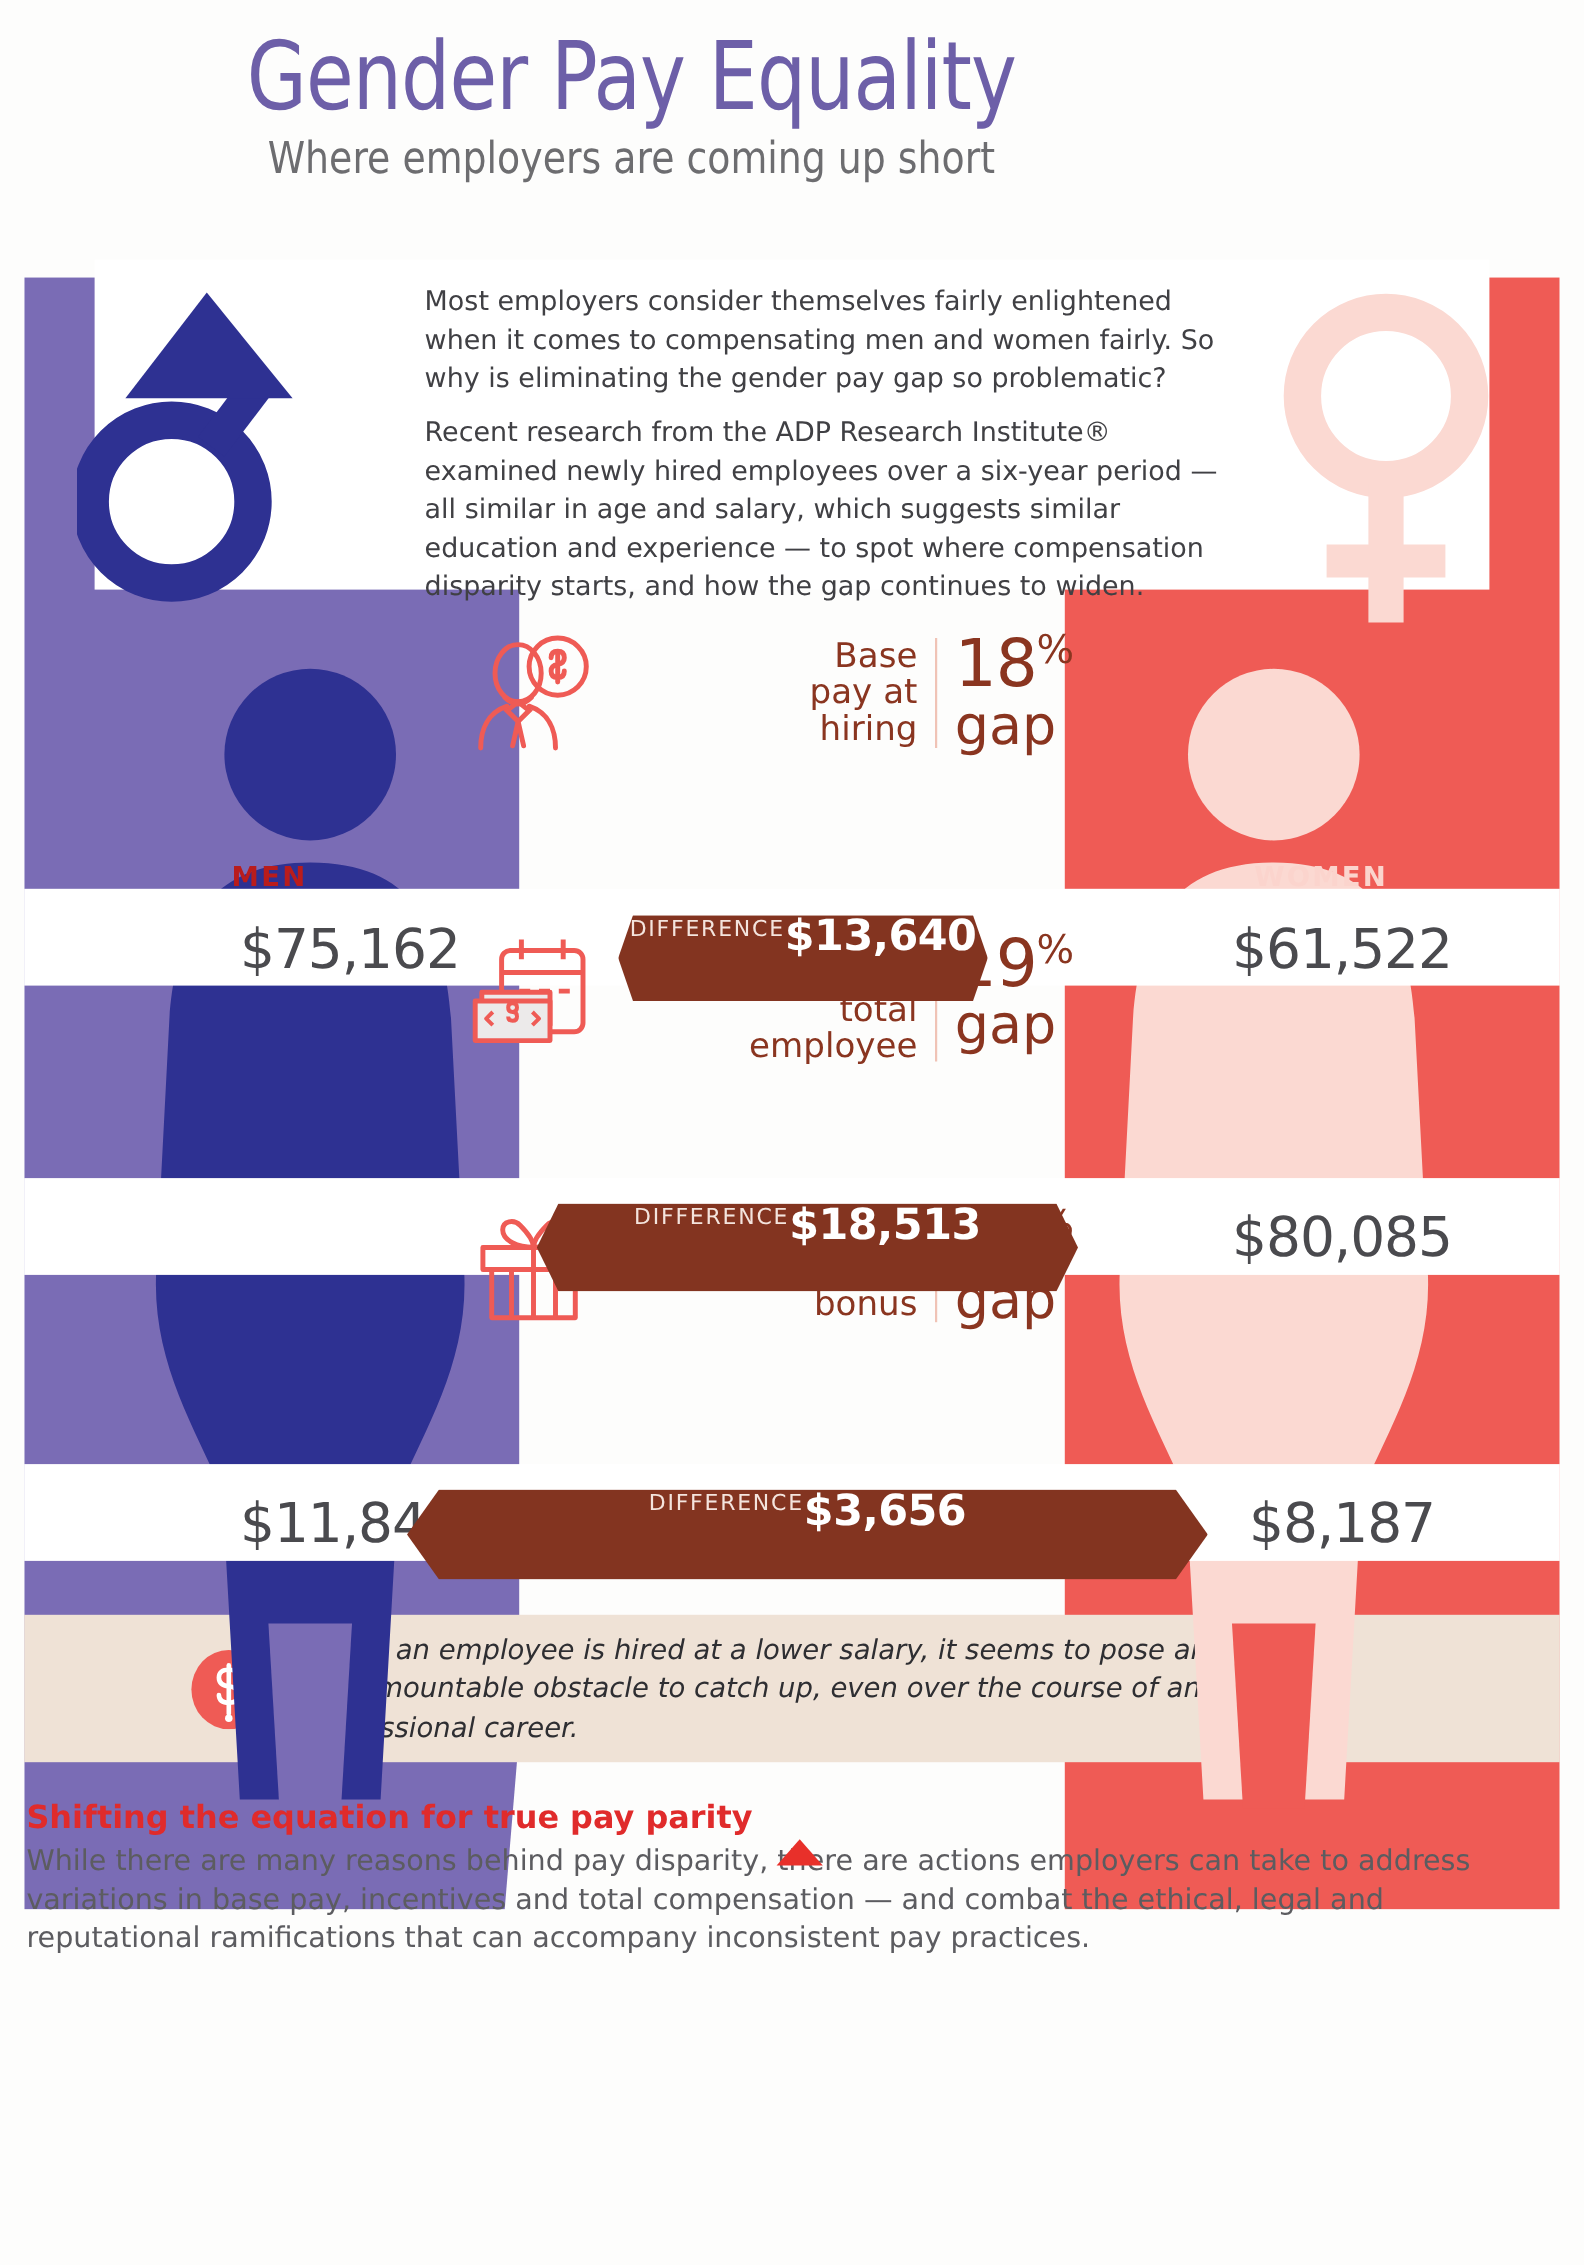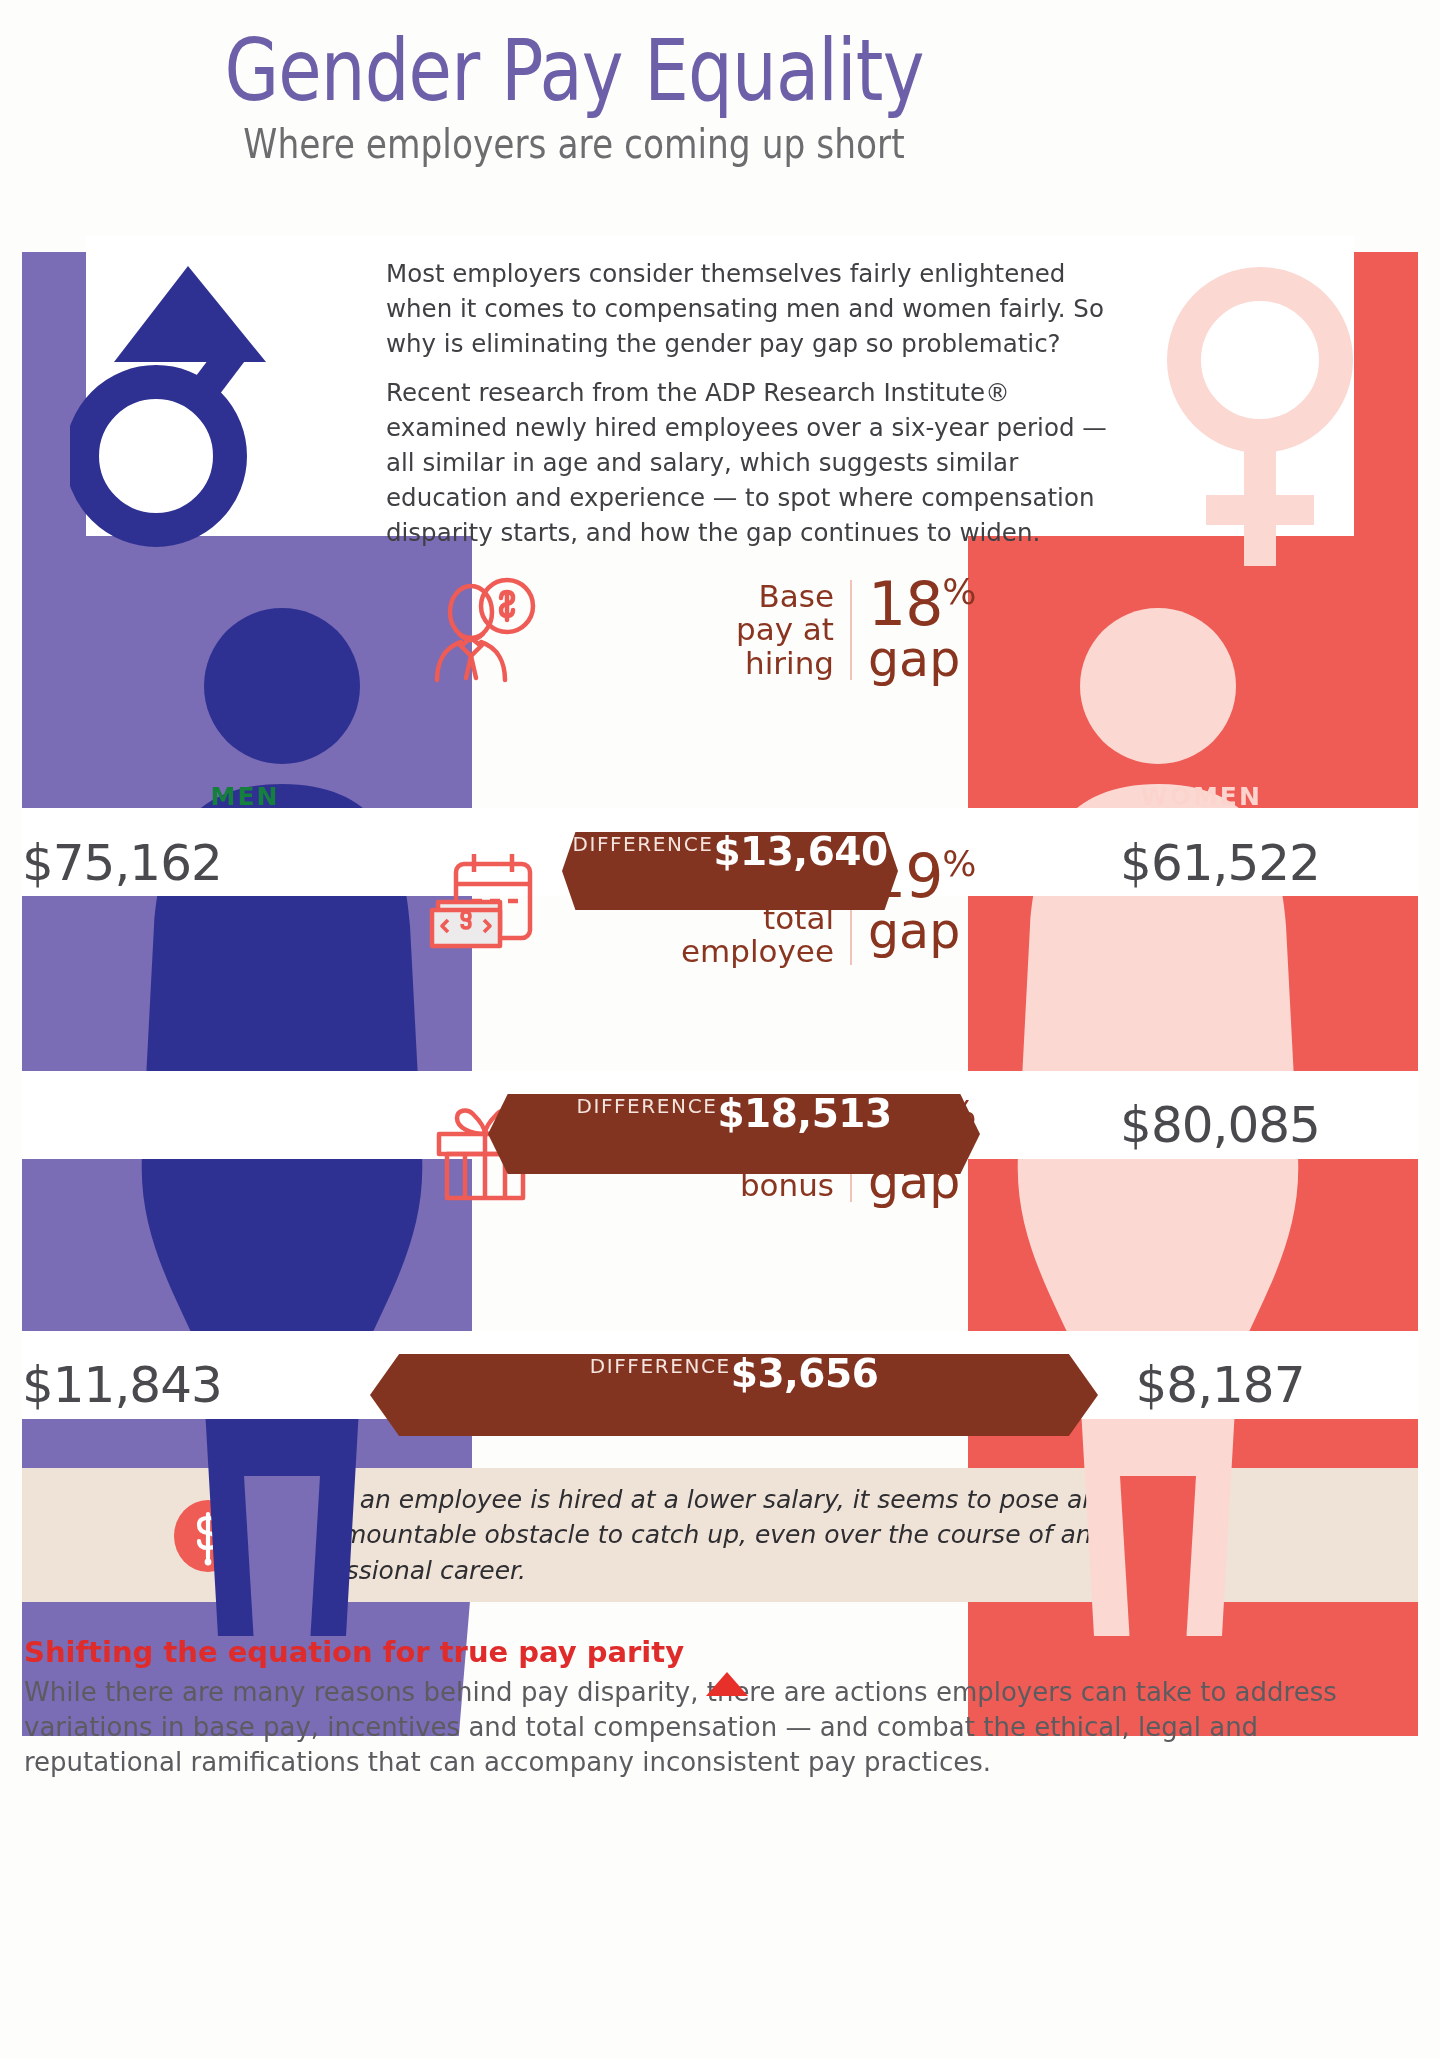--- a/index.html
+++ b/index.html
@@ -133,21 +133,21 @@
     width: 230px;
     height: 44px;
     line-height: 46px;
     text-align: center;
     font-size: 25px;
     font-weight: bold;
     letter-spacing: 2px;
   }
   .pill-men {
     top: 538px; left: 108px;
-    color: #15803d;
+    color: #b91c1c;
   }
   .pill-women {
     top: 538px; right: 102px;
     color: #fbd4cd;
   }
 
   
   .band {
     position: absolute;
     left: 0; width: 1396px;
@@ -159,21 +159,21 @@
   .band2 { top: 835px; }
   .band3 { top: 1095px; }
 
   .amt {
     position: absolute;
     z-index: 8;
     font-size: 50px;
     color: #4a4a4e;
     letter-spacing: -1px;
   }
-  .amt-left  { left: 0; width: 396px; text-align: left; }
+  .amt-left  { left: 0; width: 396px; text-align: right; }
   .amt-right { right: 0; width: 396px; text-align: center; }
 
   
   .center-col {
     position: absolute;
     top: 0; left: 398px;
     width: 600px;
     height: 1484px;
     z-index: 10;
   }

